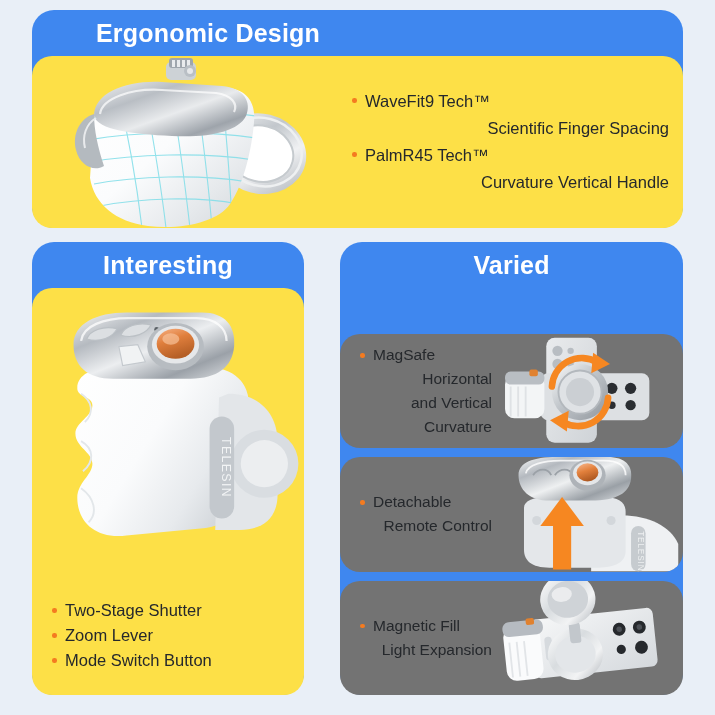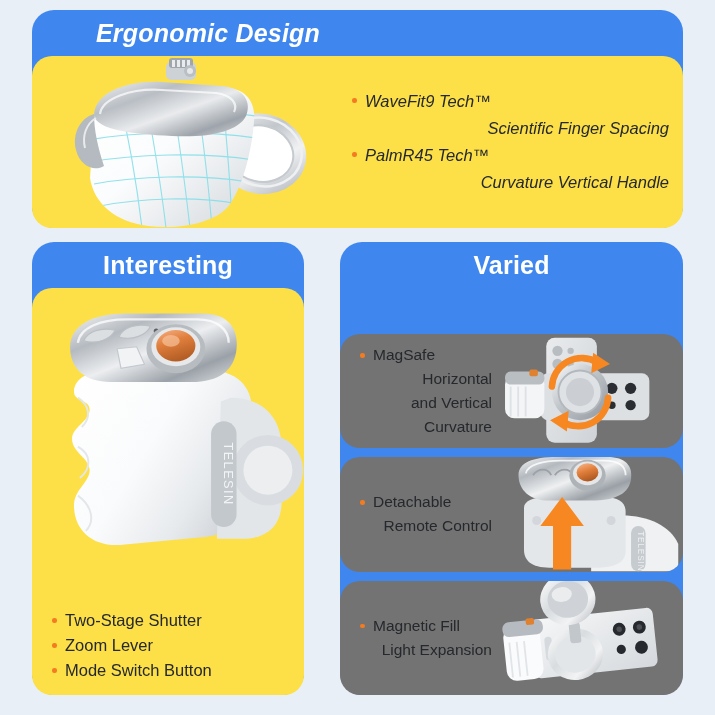--- a/index.html
+++ b/index.html
@@ -52,40 +52,40 @@
 
   .panel-body {
     background: #fde047;
     border-radius: 20px;
     flex: 1 1 auto;
     position: relative;
     overflow: hidden;
   }
 
   
-  .row-top { height: 218px; font-style: italic; }
+  .row-top { height: 218px; }
   .ergo-body { display: flex; align-items: center; }
   .ergo-art { width: 318px; height: 100%; position: relative; flex: none; }
   .ergo-text { flex: 1; padding-right: 14px; }
 
   
   .row-bottom {
     flex: 1 1 auto;
     display: flex;
     min-height: 0;
   }
   .col-left  { width: 272px; flex: none; display: flex; flex-direction: column; }
   .col-right { flex: 1; display: flex; flex-direction: column; margin-left: 36px; }
 
   .col-left .panel-body {
     display: flex;
     flex-direction: column;
   }
   .interesting-art { flex: 1 1 auto; position: relative; min-height: 0; }
-  .interesting-text { padding: 0 0 12px 18px; margin-top: 36px; }
+  .interesting-text { padding: 0 0 22px 18px; margin-top: 36px; }
 
   
   .sub-stack {
     padding-top: 46px;
     display: flex;
     flex-direction: column;
     gap: 9px;
     flex: 1;
     min-height: 0;
   }

